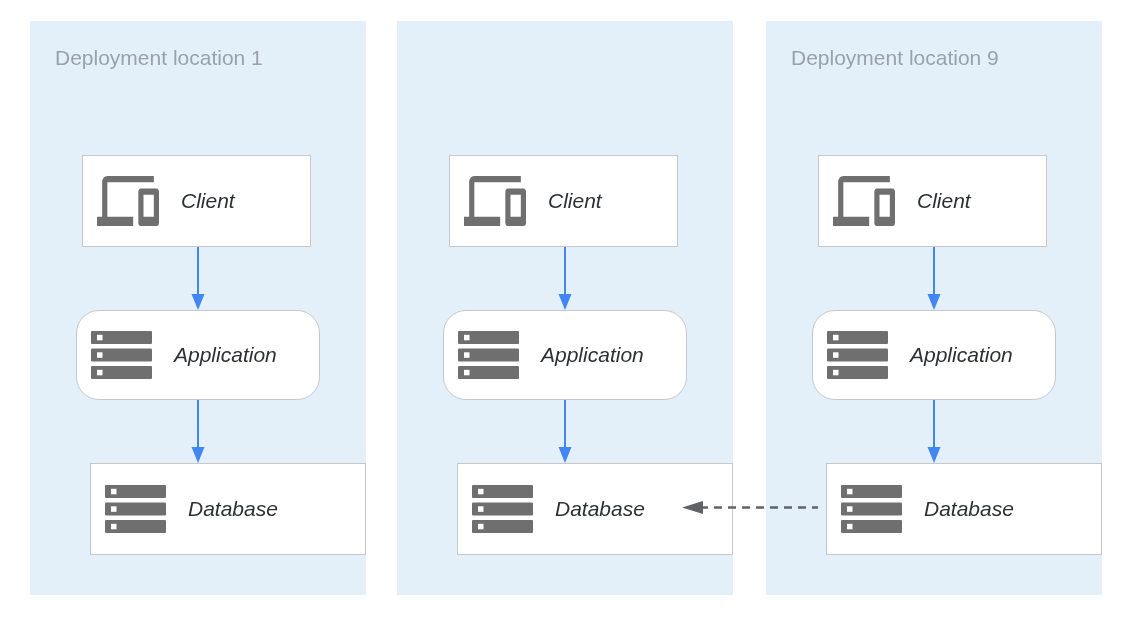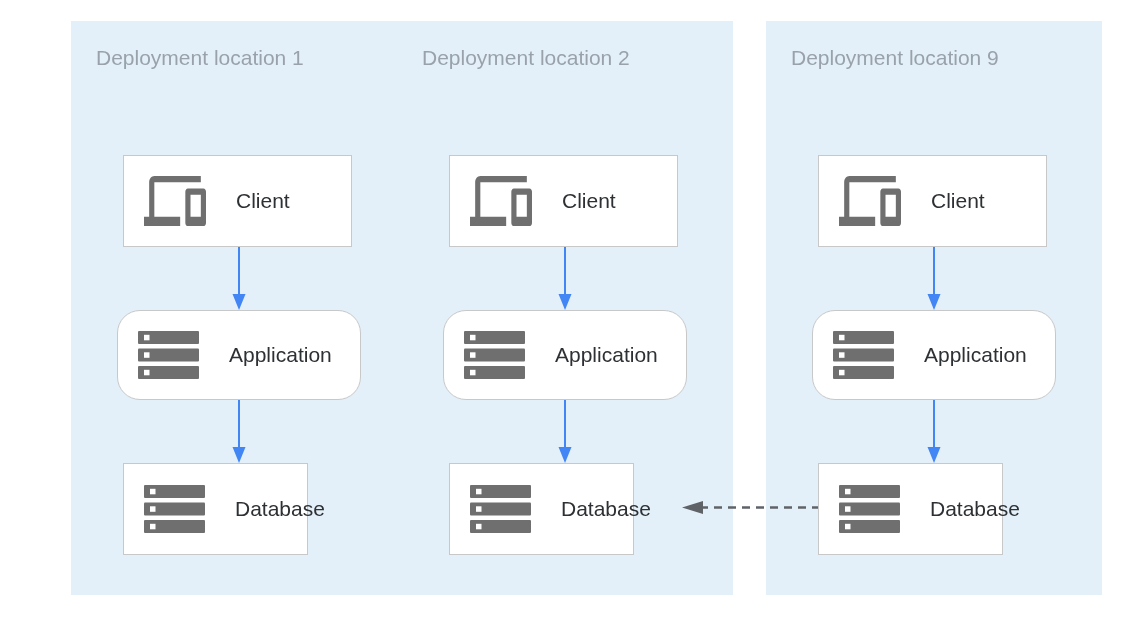--- a/index.html
+++ b/index.html
@@ -16,39 +16,39 @@
   html,body{background:#ffffff;}
   body{
     font-family:"Liberation Sans","DejaVu Sans",sans-serif;
     width:1134px;height:628px;position:relative;overflow:hidden;
   }
   .canvas{position:absolute;left:0;top:0;width:1134px;height:628px;background:#ffffff;}
   .panel{
     position:absolute;top:21px;width:336px;height:574px;
     background:var(--panel-bg);
   }
-  .panel-1{left:30px;margin-left:41px;}
+  .panel-1{left:30px;}
   .panel-2{left:397px;}
   .panel-3{left:766px;}
   .panel-title{
     position:absolute;left:25px;top:24px;
     font-size:21px;line-height:26px;font-weight:400;
     color:var(--title-gray);
     white-space:nowrap;
   }
   .node{
     position:absolute;
     background:var(--box-bg);
     border:1px solid var(--box-border);
     display:flex;align-items:center;
-    padding-left:20px;gap:30px;
+    padding-left:14px;gap:22px;font-style:italic;
   }
   .node-client{left:52px;top:134px;width:229px;height:92px;}
   .node-application{left:46px;top:289px;width:244px;height:90px;border-radius:23px;}
-  .node-database{left:52px;top:442px;width:185px;height:92px;}
+  .node-database{left:60px;top:442px;width:276px;height:92px;}
   .node-label{
     font-size:21px;color:var(--label-dark);
     white-space:nowrap;
   }
   .icon{display:flex;align-items:center;justify-content:center;color:var(--icon-gray);}
   .flow-arrow{position:absolute;left:160px;width:16px;height:63px;color:var(--arrow-blue);}
   .flow-arrow-1{top:226px;}
   .flow-arrow-2{top:379px;}
   .replication-arrow{
     position:absolute;left:682px;top:500px;width:136px;height:15px;
@@ -105,21 +105,20 @@
             <rect x="6" y="3.8" width="5.5" height="5.5" fill="#fff"></rect>
             <rect x="6" y="21.3" width="5.5" height="5.5" fill="#fff"></rect>
             <rect x="6" y="38.8" width="5.5" height="5.5" fill="#fff"></rect>
           </svg>
       </span>
       <span class="node-label">Database</span>
     </div>
   </section>
 
   <section class="panel panel-2">
-    <h2 class="panel-title">Deployment location 2</h2>
 
     <div class="node node-client">
       <span class="icon">
         <svg width="62" height="50" viewBox="0 4 24 16" preserveAspectRatio="none" fill="currentColor" aria-hidden="true">
             <path d="M4 6h18V4H4c-1.1 0-2 .9-2 2v11H0v3h14v-3H4V6zm19 2h-6c-.55 0-1 .45-1 1v10c0 .55.45 1 1 1h6c.55 0 1-.45 1-1V9c0-.55-.45-1-1-1zm-1 9h-4v-7h4v7z"></path>
           </svg>
       </span>
       <span class="node-label">Client</span>
     </div>
 

